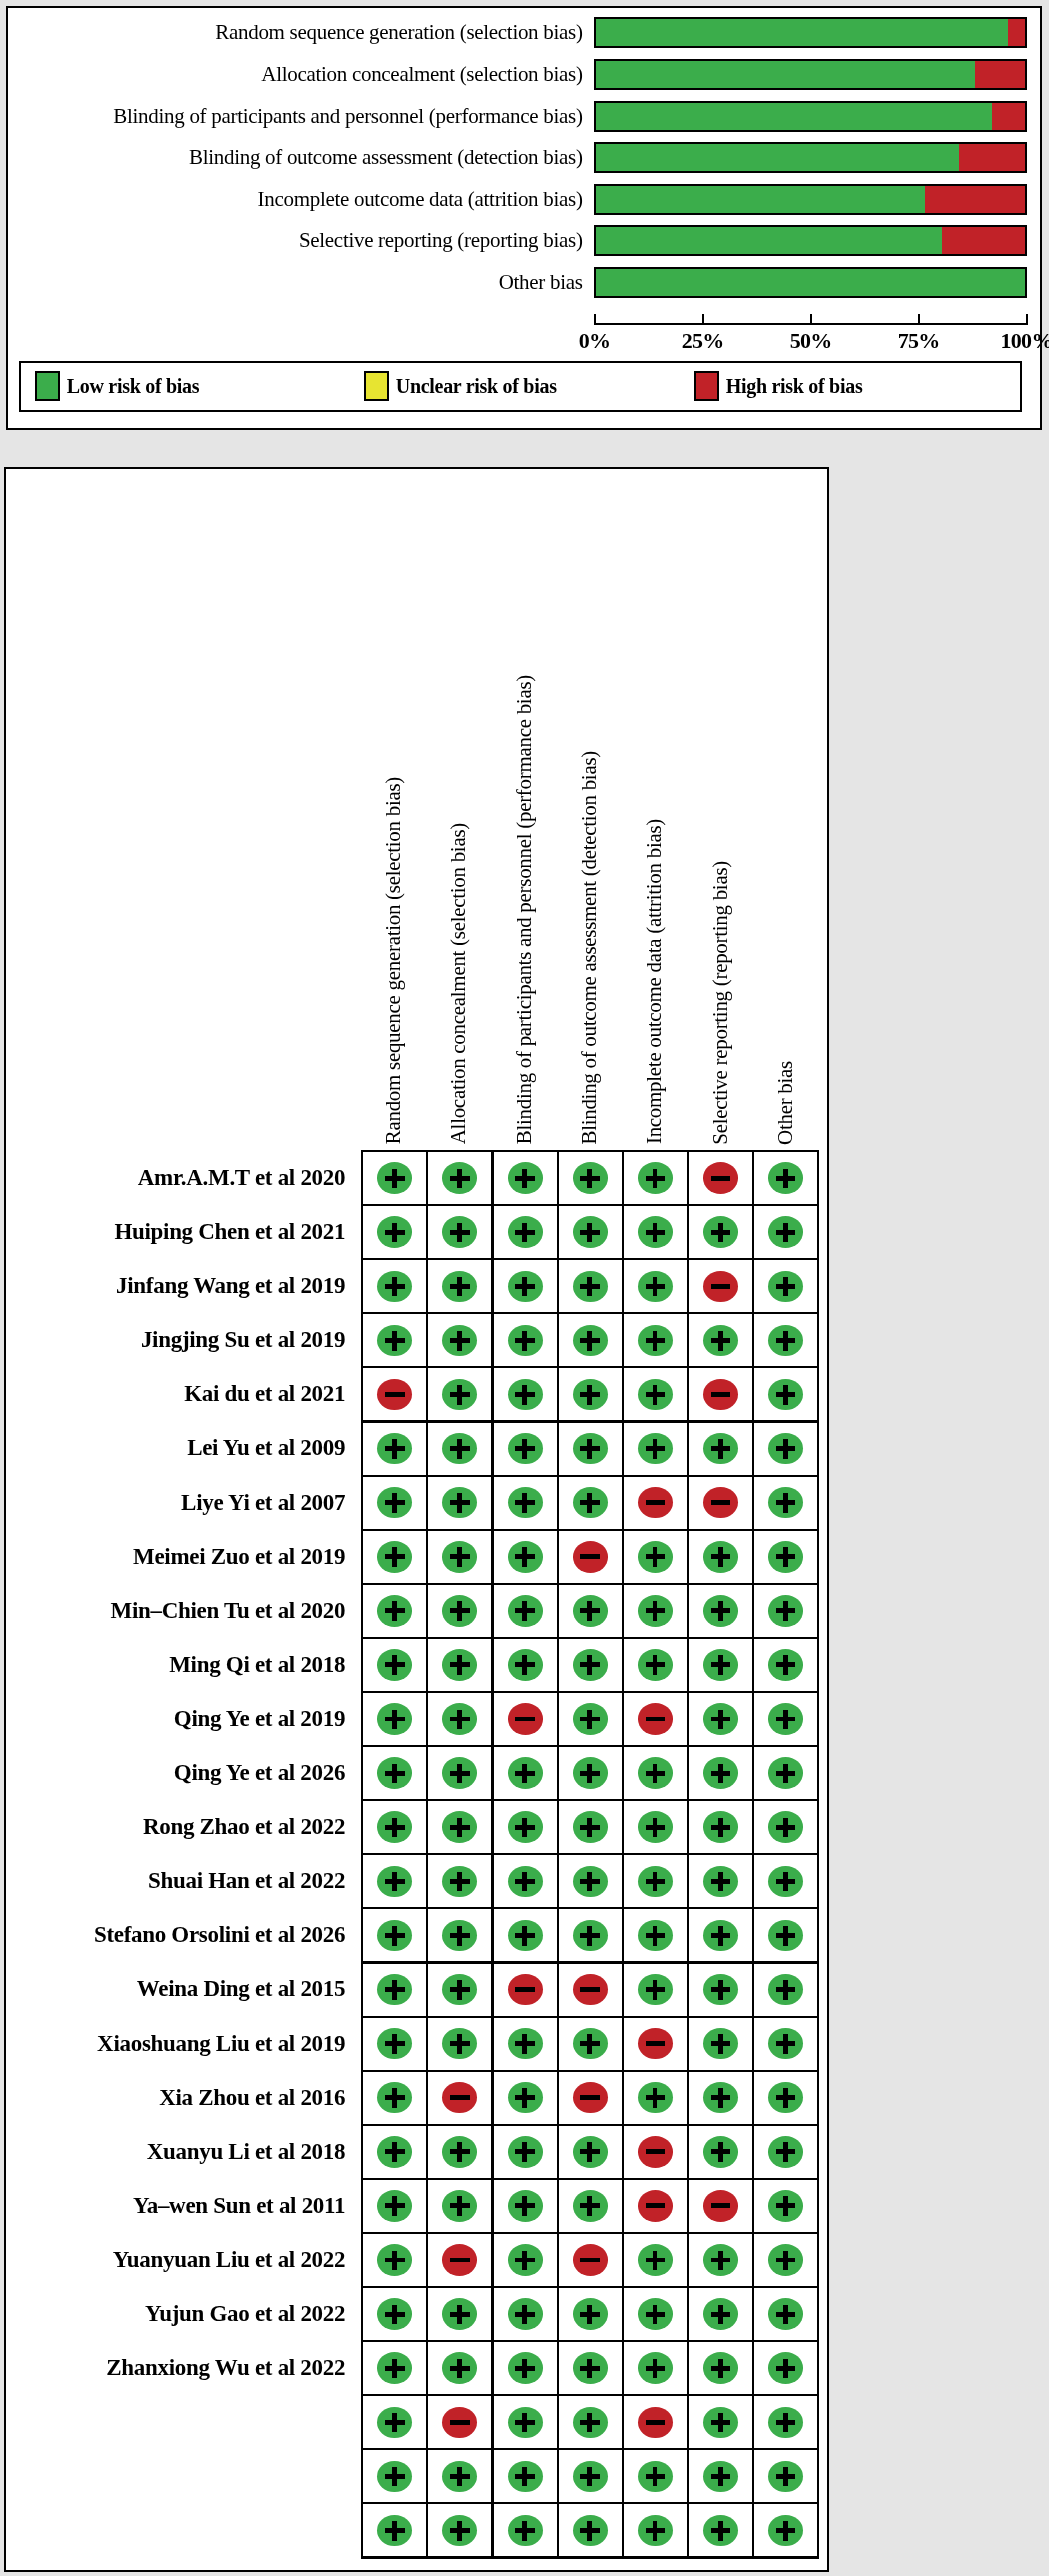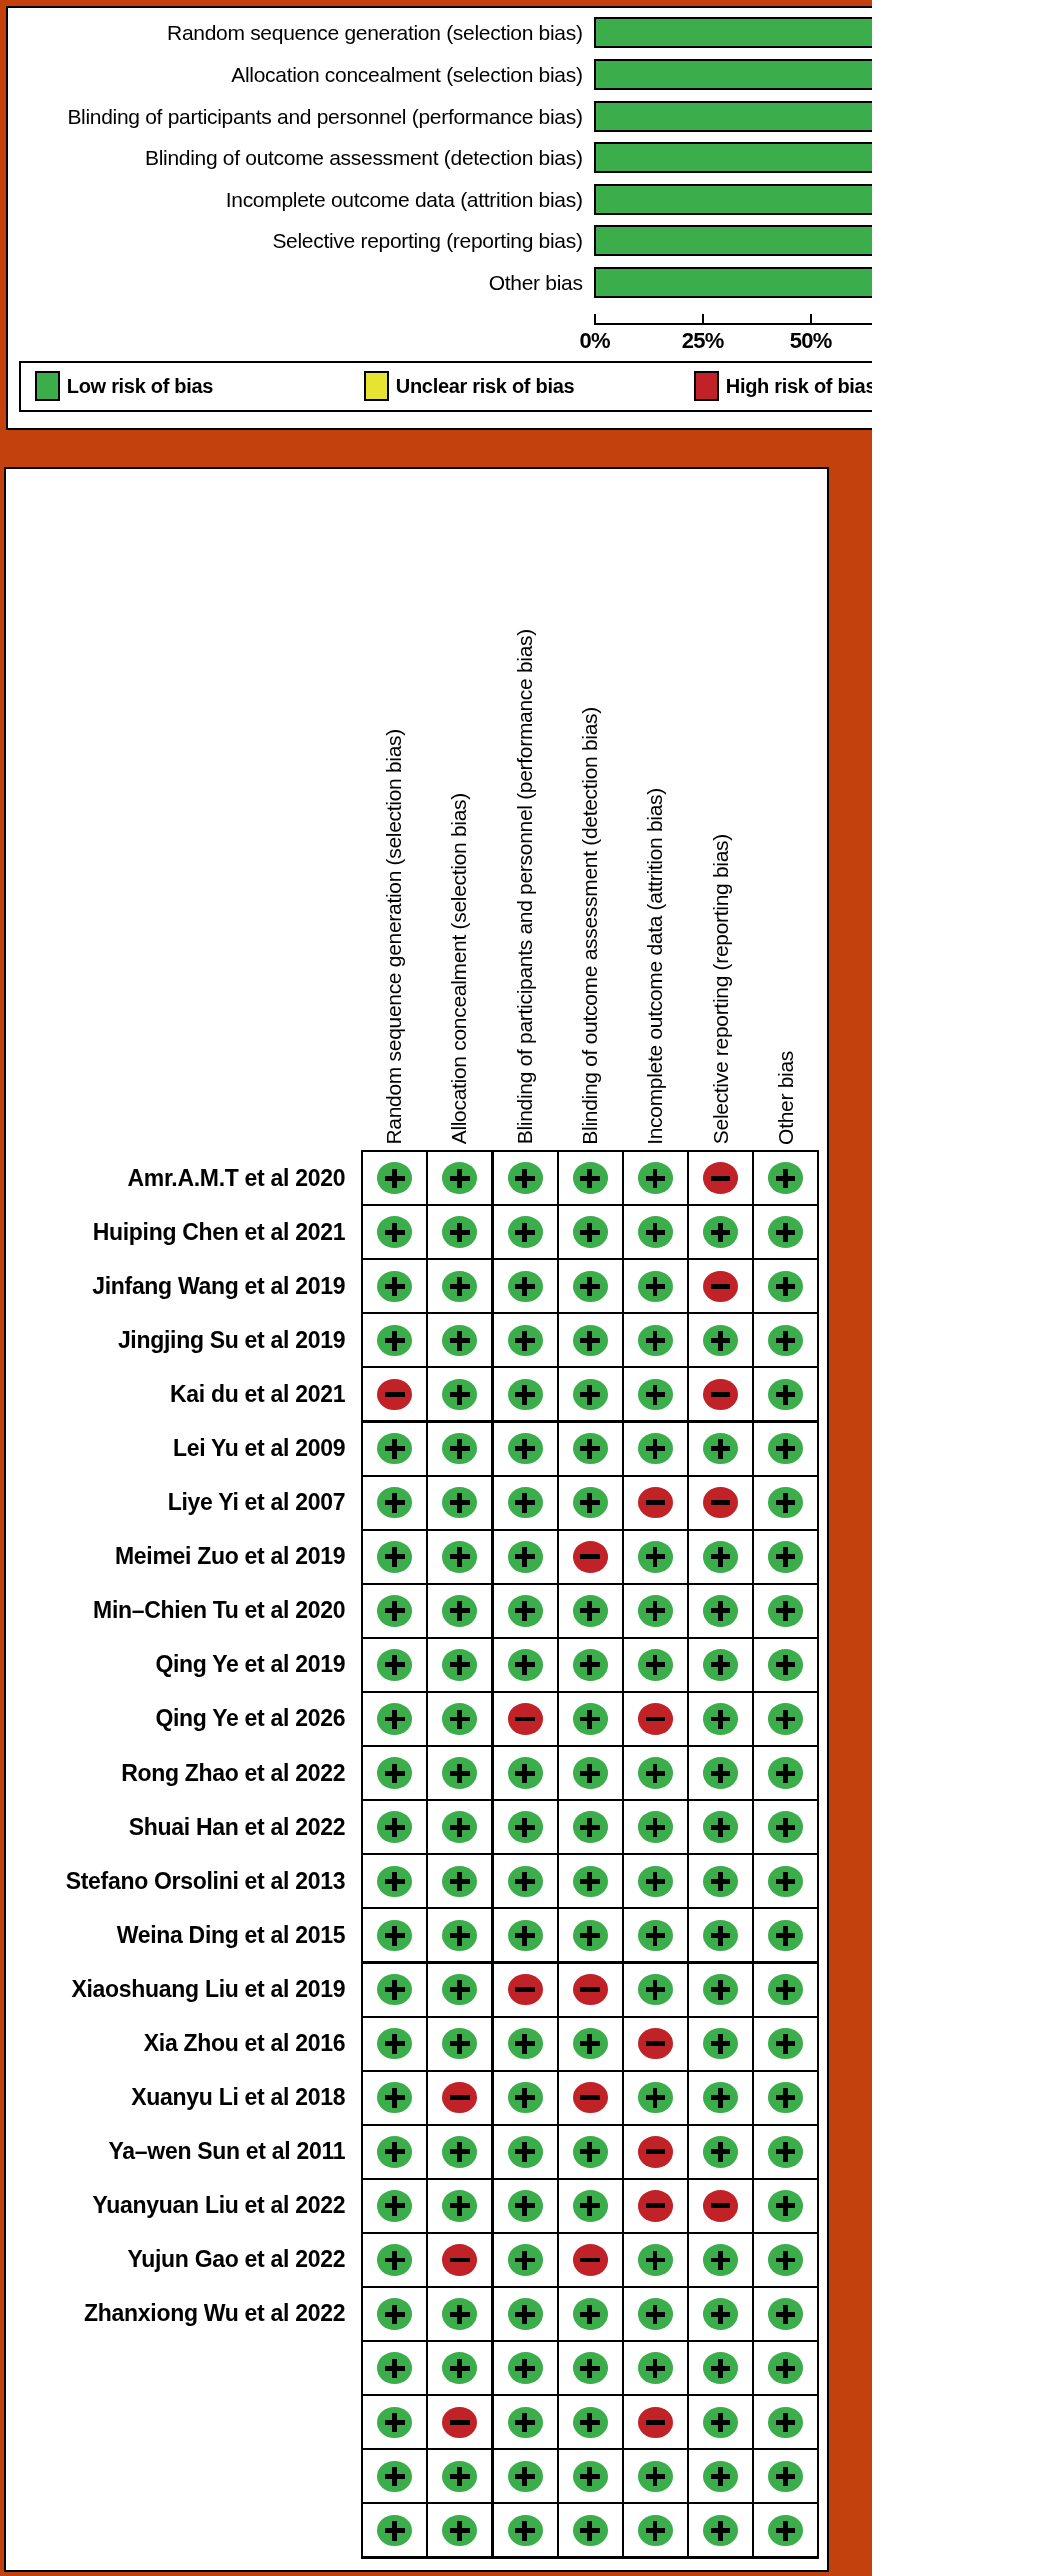--- a/index.html
+++ b/index.html
@@ -1,17 +1,17 @@
 <!DOCTYPE html>
 <html style="font-size:11.2px"><head>
 <meta charset="utf-8">
 <style>
   html,body{margin:0;padding:0;background:#fff;}
-  .page{position:relative;width:872px;height:2576px;background:#c2410c;
-        font-family:Liberation Sans, sans-serif;color:#000;overflow:hidden;}
+  .page{position:relative;width:1049px;height:2576px;background:#e5e5e5;
+        font-family:Liberation Serif, serif;color:#000;overflow:hidden;}
   .panel{position:absolute;border:2.8px solid #000;background:#fff;box-sizing:border-box;}
   #graph-panel{left:5.6px;top:5.6px;width:1036px;height:424px;}
   #table-panel{left:4.2px;top:467px;width:825px;height:2105px;}
 
   
   .bar-row{position:absolute;left:0;width:100%;height:31.5px;}
   .bar-label{position:absolute;left:0;top:0;width:575px;height:31.5px;line-height:31.5px;
              text-align:right;font-size:21px;font-weight:400;letter-spacing:-0.3px;white-space:nowrap;}
   .bar{position:absolute;left:586px;top:0;width:429px;height:27px;border:2.1px solid #000;
        display:flex;overflow:hidden;background:#fff;}
@@ -166,25 +166,26 @@
     <div id="row-labels">
         <div class="row-label">Amr.A.M.T et al 2020</div>
         <div class="row-label">Huiping Chen et al 2021</div>
         <div class="row-label">Jinfang Wang et al 2019</div>
         <div class="row-label">Jingjing Su et al 2019</div>
         <div class="row-label">Kai du et al 2021</div>
         <div class="row-label">Lei Yu et al 2009</div>
         <div class="row-label">Liye Yi et al  2007</div>
         <div class="row-label">Meimei Zuo et al 2019</div>
         <div class="row-label">Min–Chien Tu et al 2020</div>
+        <div class="row-label">Ming Qi et al 2018</div>
         <div class="row-label">Qing Ye et al 2019</div>
         <div class="row-label">Qing Ye et al 2026</div>
         <div class="row-label">Rong Zhao et al 2022</div>
         <div class="row-label">Shuai Han et al 2022</div>
-        <div class="row-label">Stefano Orsolini et al 2013</div>
+        <div class="row-label">Stefano Orsolini et al 2026</div>
         <div class="row-label">Weina Ding et al 2015</div>
         <div class="row-label">Xiaoshuang Liu et al 2019</div>
         <div class="row-label">Xia Zhou et al 2016</div>
         <div class="row-label">Xuanyu Li et al 2018</div>
         <div class="row-label">Ya–wen Sun et al 2011</div>
         <div class="row-label">Yuanyuan Liu et al 2022</div>
         <div class="row-label">Yujun Gao et al 2022</div>
         <div class="row-label">Zhanxiong Wu et al 2022</div>
       </div>
     <div id="grid">

